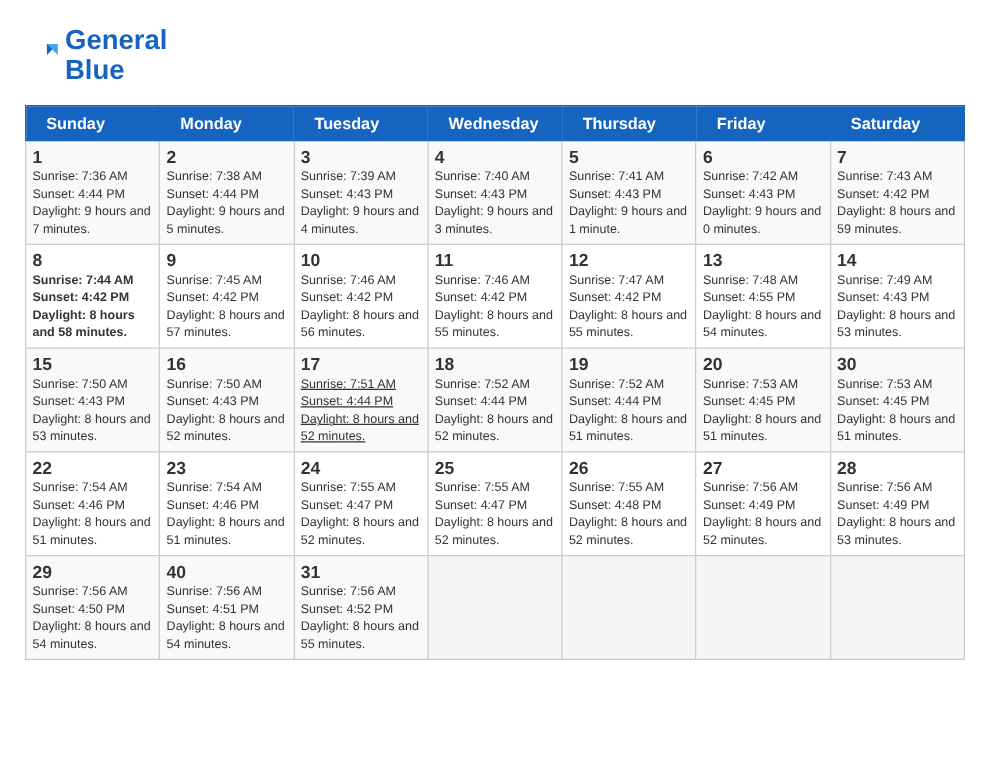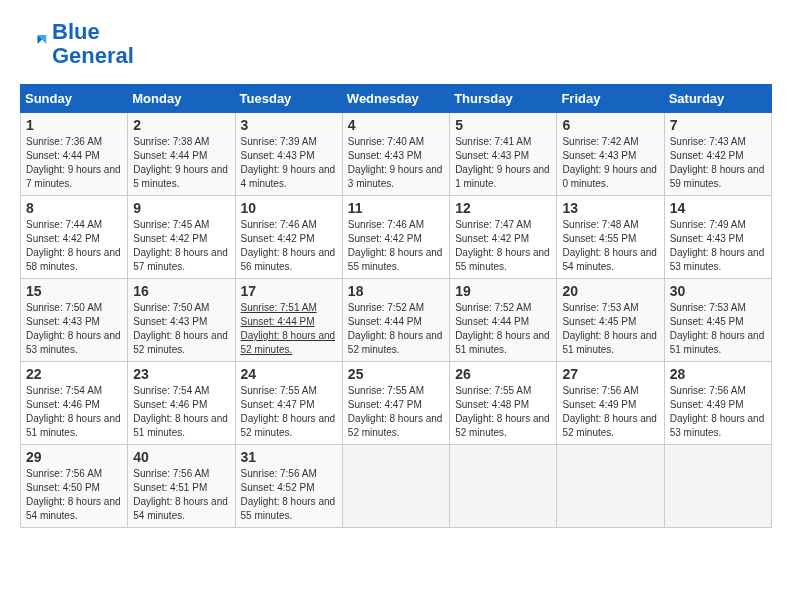--- a/index.html
+++ b/index.html
@@ -48,21 +48,21 @@
       color: #555;
     }
     table {
       width: 100%;
       border-collapse: collapse;
       font-size: 11px;
     }
     thead tr th {
       background: #1565c0;
       color: #fff;
-      padding: 6px 4px;
+      padding: 6px 16px;
       text-align: left;
       font-size: 13px;
       font-weight: bold;
       border: 1px solid #1565c0;
     }
     tbody tr td {
       border: 1px solid #ccc;
       vertical-align: top;
       padding: 4px 5px;
       width: 107px;
@@ -91,22 +91,22 @@
 </head>
 <body>
 
 <div class="header-area">
   <div class="logo">
     <svg class="logo-icon" viewBox="0 0 32 32">
       <polygon points="20,6 30,6 20,16" fill="#1565c0"></polygon>
       <polygon points="20,6 30,6 30,16" fill="#42a5f5"></polygon>
     </svg>
     <div class="logo-text">
+      <div><span>General</span></div>
       <div><span style="color:#1565c0;">Blue</span></div>
-      <div><span>General</span></div>
     </div>
   </div>
 </div>
 
 <table>
   <thead>
     <tr>
       <th>Sunday</th>
       <th>Monday</th>
       <th>Tuesday</th>
@@ -134,21 +134,21 @@
 Sunset: 4:43 PM
 Daylight: 9 hours and 1 minute.</span></td>
         <td><span class="day-number">6</span><span class="day-info" style="white-space: pre-line;">Sunrise: 7:42 AM
 Sunset: 4:43 PM
 Daylight: 9 hours and 0 minutes.</span></td>
         <td><span class="day-number">7</span><span class="day-info" style="white-space: pre-line;">Sunrise: 7:43 AM
 Sunset: 4:42 PM
 Daylight: 8 hours and 59 minutes.</span></td>
       </tr>
       <tr>
-        <td><span class="day-number">8</span><span class="day-info" style="white-space: pre-line;">Sunrise: 7:44 AM
+        <td><span class="day-number">8</span><span class="day-info" style="white-space: pre-line; font-weight: bold;">Sunrise: 7:44 AM
 Sunset: 4:42 PM
 Daylight: 8 hours and 58 minutes.</span></td>
         <td><span class="day-number">9</span><span class="day-info" style="white-space: pre-line;">Sunrise: 7:45 AM
 Sunset: 4:42 PM
 Daylight: 8 hours and 57 minutes.</span></td>
         <td><span class="day-number">10</span><span class="day-info" style="white-space: pre-line;">Sunrise: 7:46 AM
 Sunset: 4:42 PM
 Daylight: 8 hours and 56 minutes.</span></td>
         <td><span class="day-number">11</span><span class="day-info" style="white-space: pre-line;">Sunrise: 7:46 AM
 Sunset: 4:42 PM

